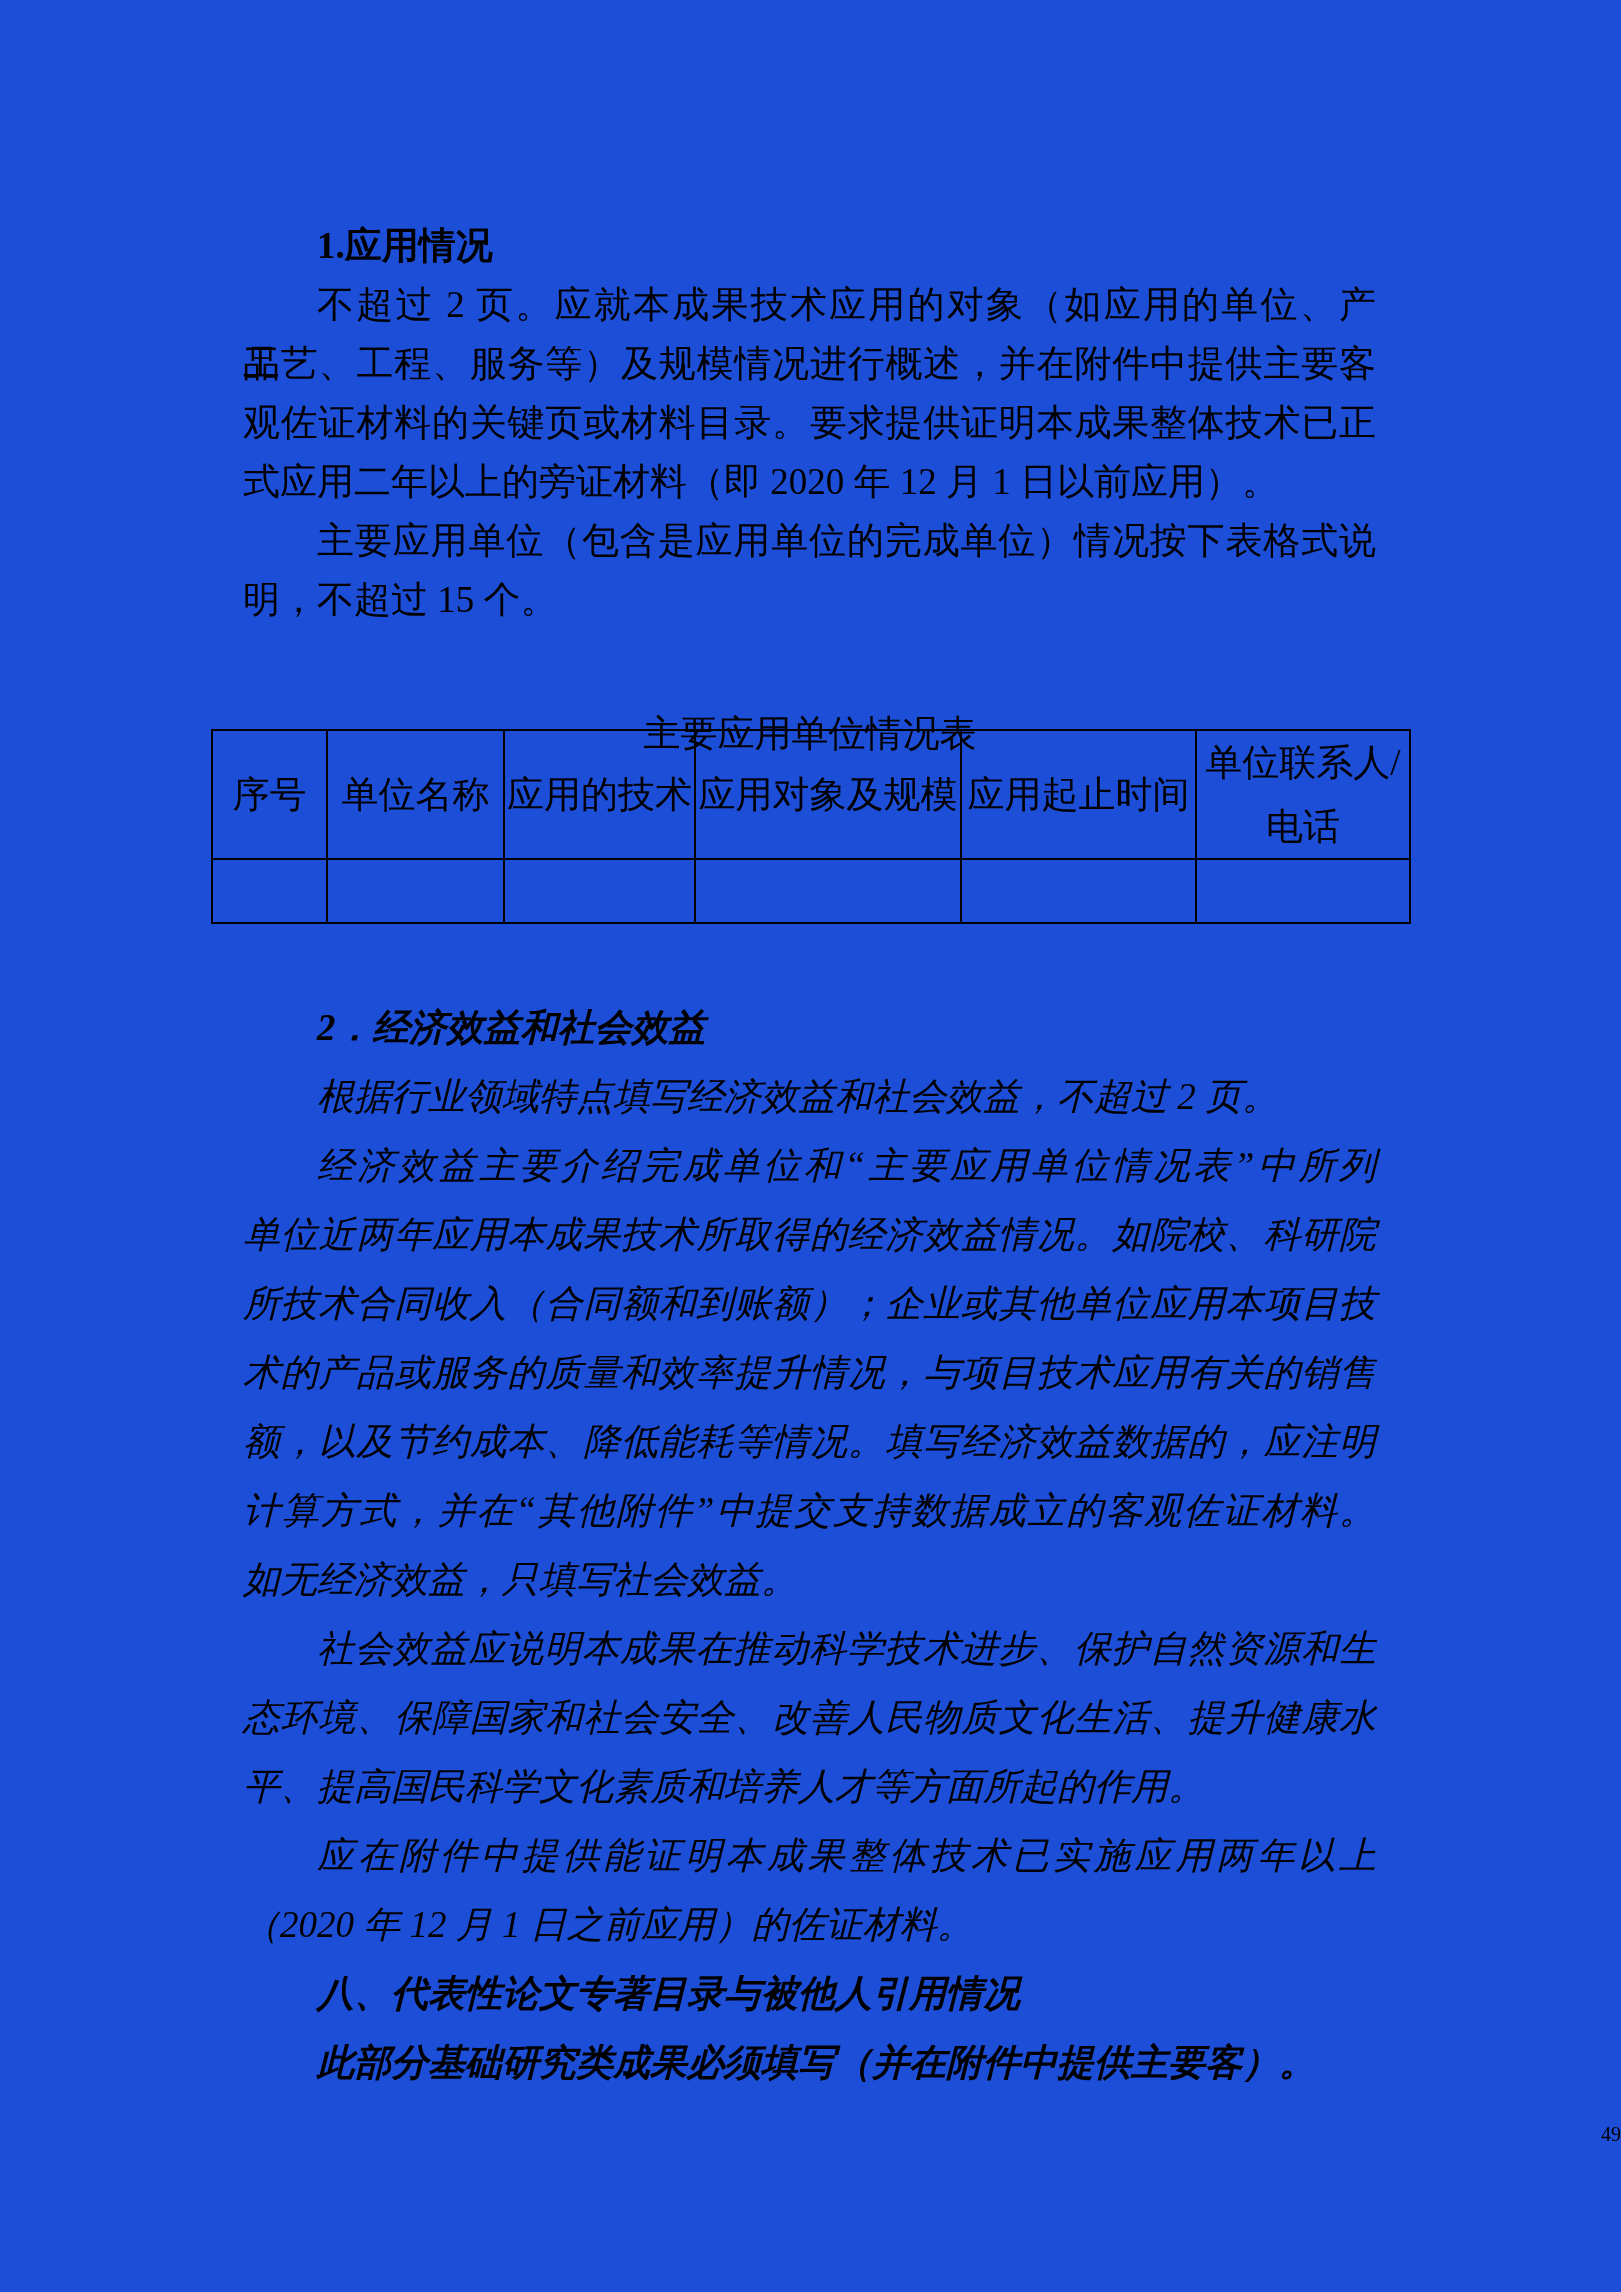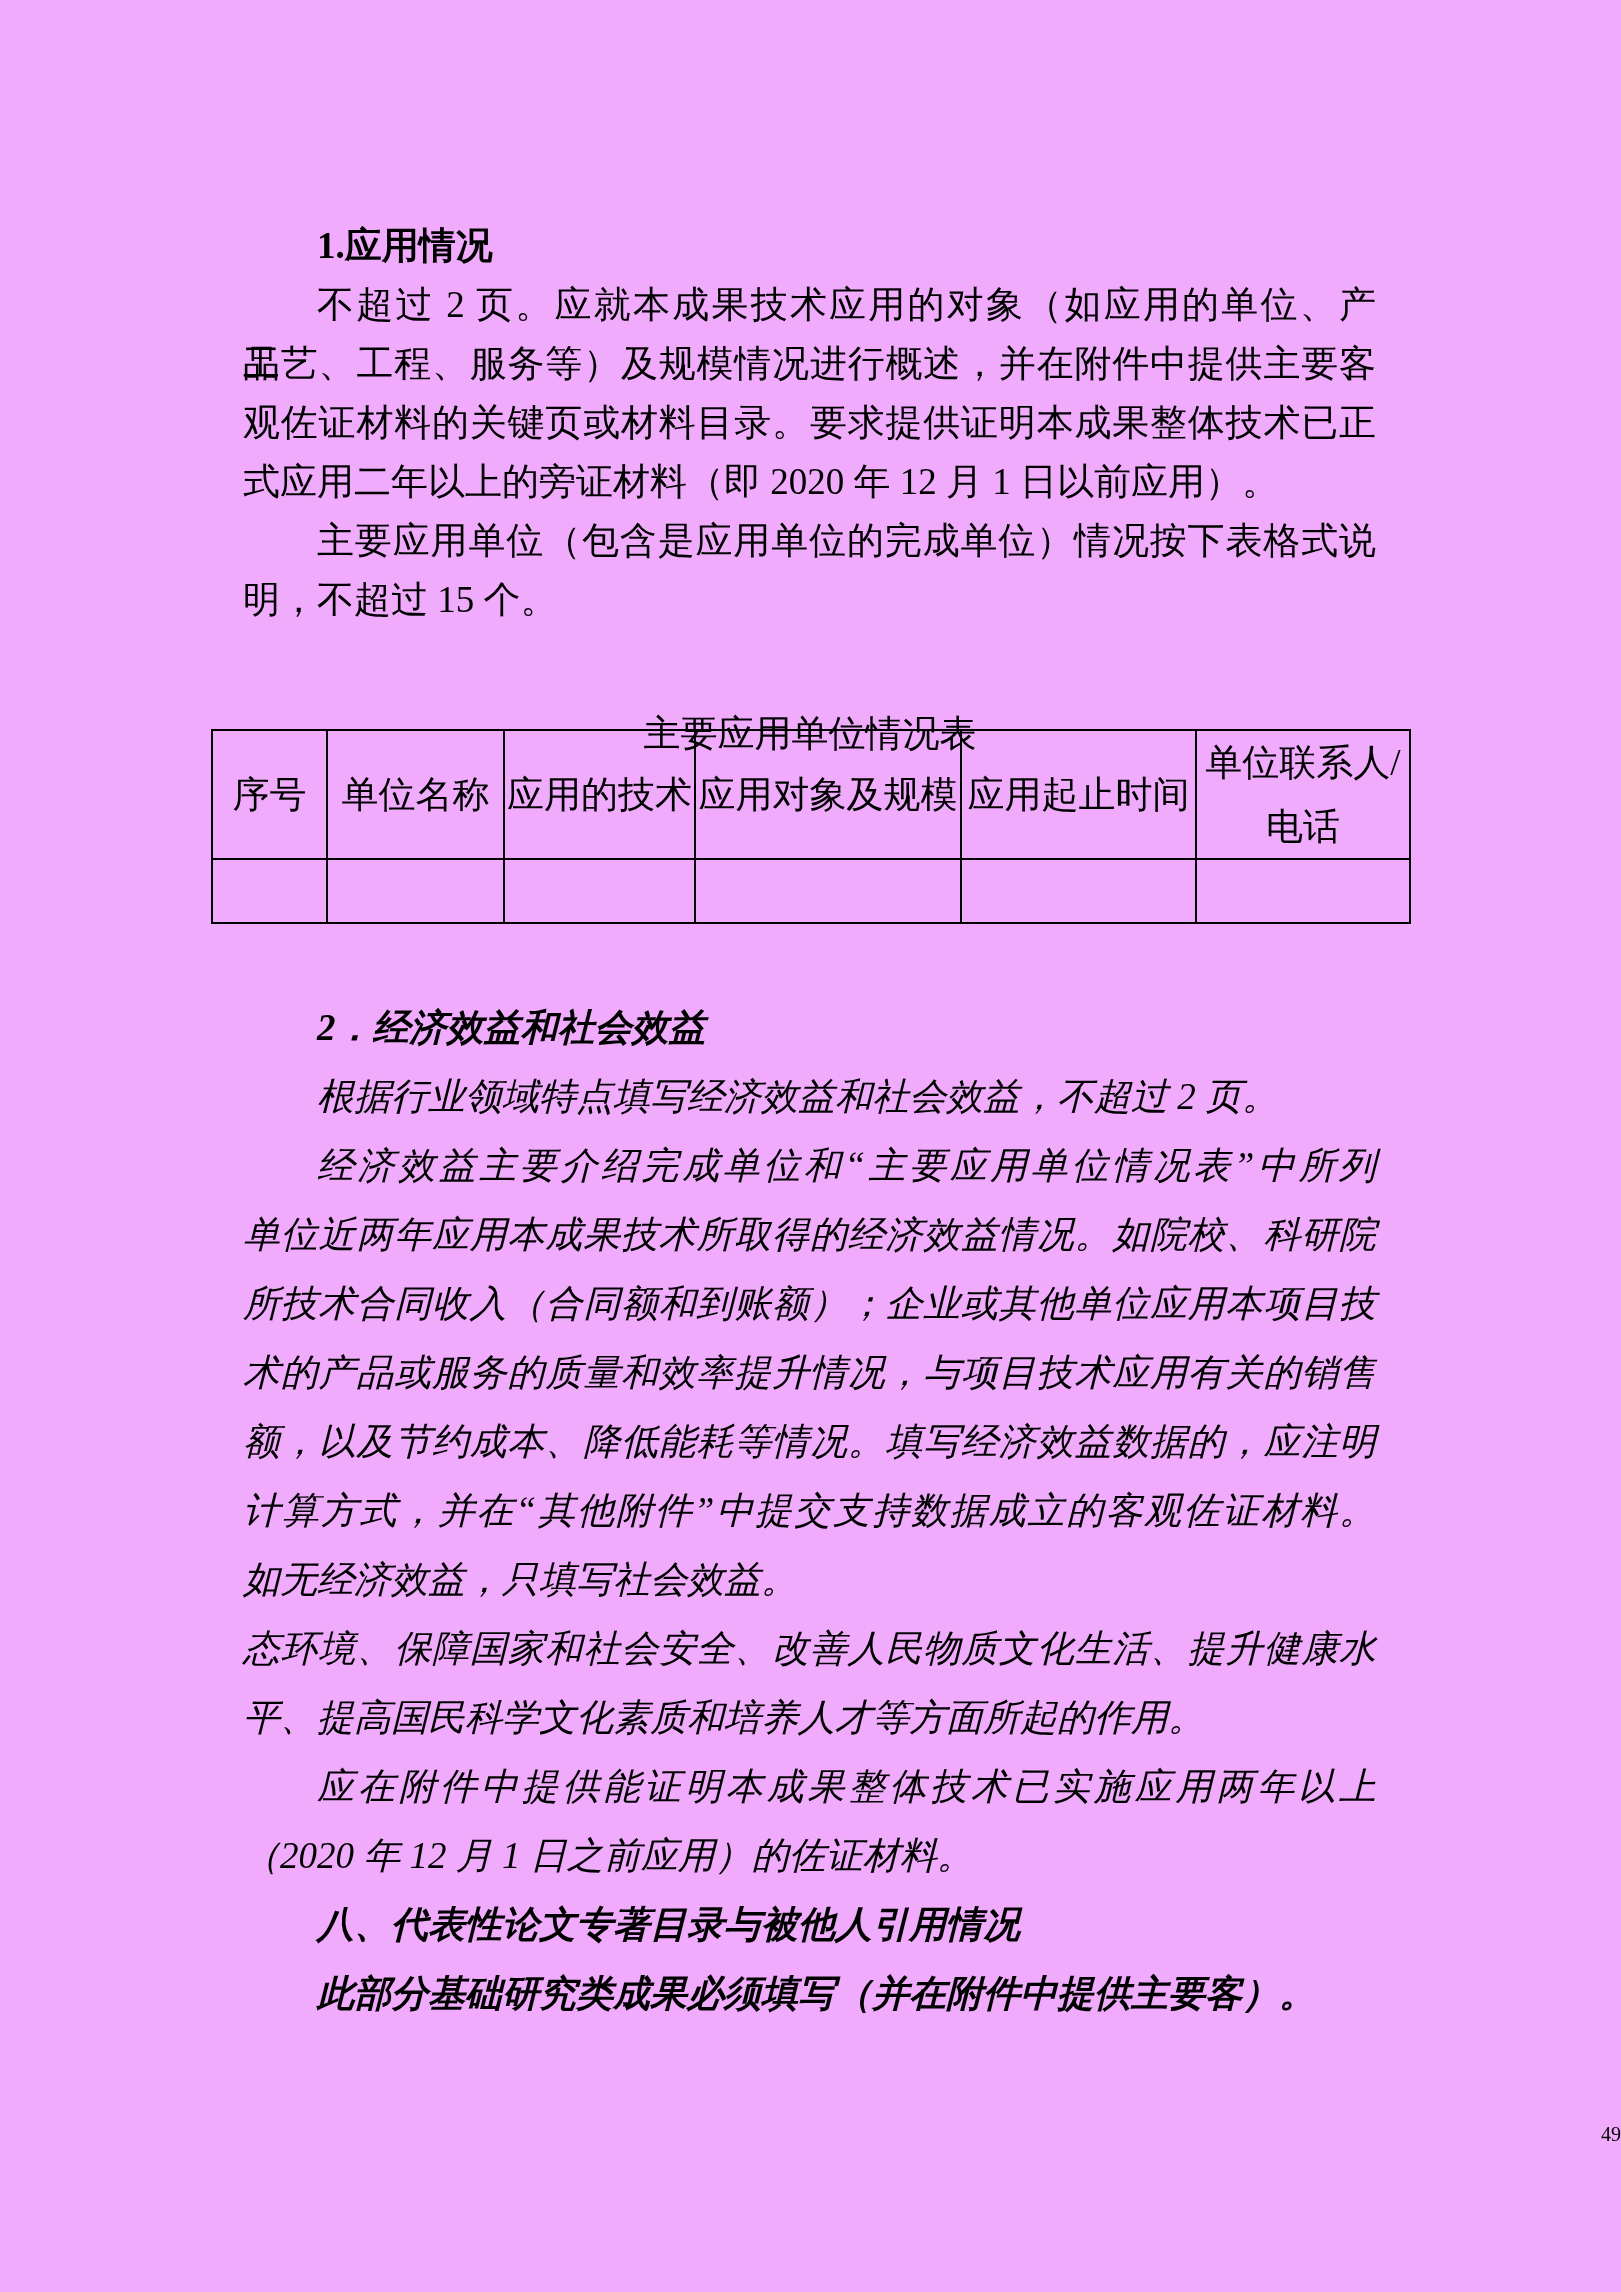--- a/index.html
+++ b/index.html
@@ -1,20 +1,20 @@
 <!DOCTYPE html>
 <html><head>
 <meta charset="utf-8">
 <style>
   html, body { margin: 0; padding: 0; background: #888; }
   .page {
     position: relative;
     width: 1621px;
     height: 2293px;
-    background: #f0abfc;
+    background: #1d4ed8;
     font-family: "Liberation Serif", "DejaVu Serif", serif;
     color: #000000;
     overflow: hidden;
   }
   .content-block {
     position: absolute;
     left: 243px;
     width: 1133px;
   }
   .block-a { top: 216px; }
@@ -120,20 +120,21 @@
   <div class="content-block block-b">
     <div class="ln bold indent">2．经济效益和社会效益</div>
     <div class="ln indent">根据行业领域特点填写经济效益和社会效益，不超过 2 页。</div>
     <div class="ln indent justify">经济效益主要介绍完成单位和“主要应用单位情况表”中所列</div>
     <div class="ln justify">单位近两年应用本成果技术所取得的经济效益情况。如院校、科研院</div>
     <div class="ln justify">所技术合同收入（合同额和到账额）；企业或其他单位应用本项目技</div>
     <div class="ln justify">术的产品或服务的质量和效率提升情况，与项目技术应用有关的销售</div>
     <div class="ln justify">额，以及节约成本、降低能耗等情况。填写经济效益数据的，应注明</div>
     <div class="ln justify">计算方式，并在“其他附件”中提交支持数据成立的客观佐证材料。</div>
     <div class="ln">如无经济效益，只填写社会效益。</div>
+    <div class="ln indent justify">社会效益应说明本成果在推动科学技术进步、保护自然资源和生</div>
     <div class="ln justify">态环境、保障国家和社会安全、改善人民物质文化生活、提升健康水</div>
     <div class="ln">平、提高国民科学文化素质和培养人才等方面所起的作用。</div>
     <div class="ln indent justify">应在附件中提供能证明本成果整体技术已实施应用两年以上</div>
     <div class="ln">（2020 年 12 月 1 日之前应用）的佐证材料。</div>
     <div class="ln bold indent">八、代表性论文专著目录与被他人引用情况</div>
     <div class="ln bold indent">此部分基础研究类成果必须填写（并在附件中提供主要客）。</div>
   </div>
 
   <div class="page-number">49</div>
 

